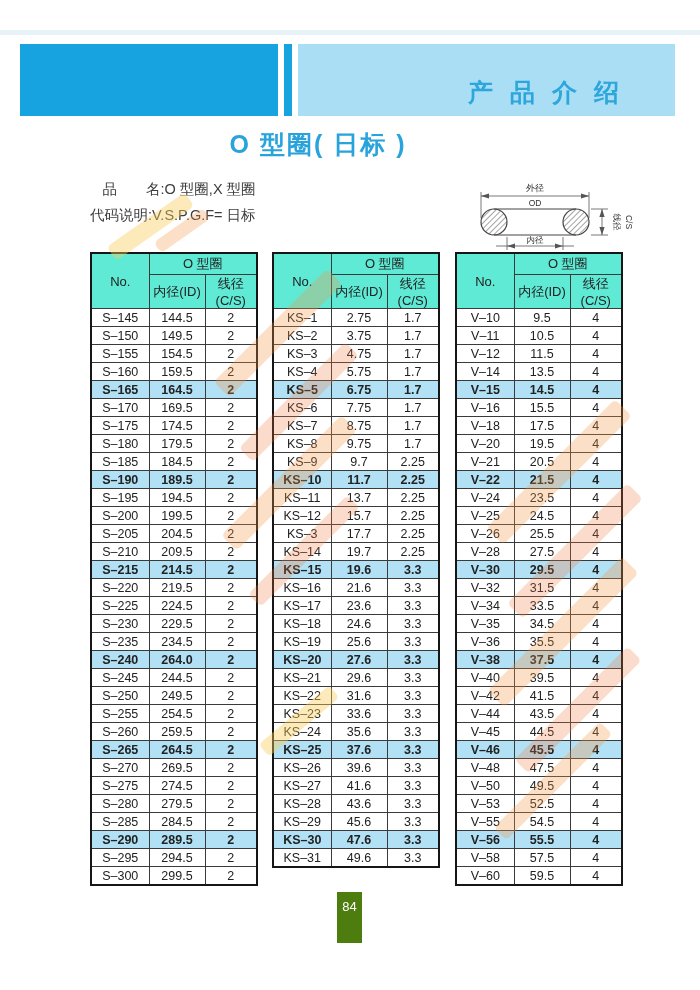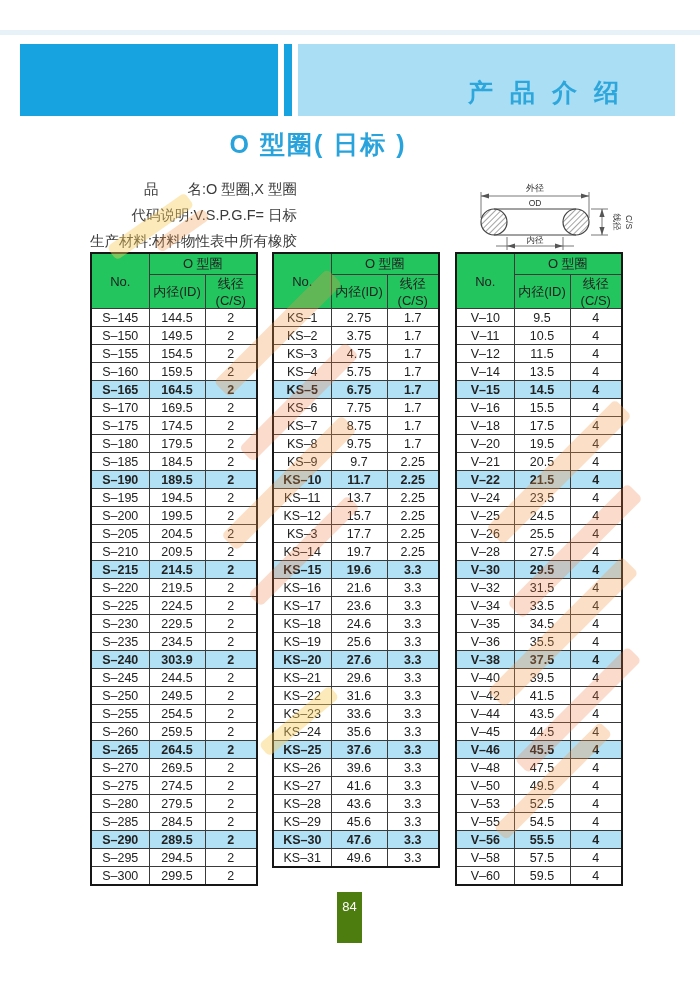--- a/index.html
+++ b/index.html
@@ -38,21 +38,21 @@
   
   table.tbl{
     position:absolute;top:252px;width:166px;border-collapse:collapse;table-layout:fixed;
     background:#fff;border:2px solid #161616;
   }
   .tbl-1{left:90px;} .tbl-2{left:272px;} .tbl-3{left:455px;}
   table.tbl th,table.tbl td{
     border:1px solid #3a3a3a;text-align:center;padding:0;overflow:hidden;
   }
   table.tbl th{
-    background:#22c55e;font-weight:normal;font-size:13px;color:#222;height:20px;
+    background:#5eead4;font-weight:normal;font-size:13px;color:#222;height:20px;
   }
   table.tbl td{height:17px;font-size:12.5px;color:#222;}
   table.tbl tr.hl td{background:#b2e0f4;font-weight:bold;}
   table.tbl col.c-no{width:58px;}
   table.tbl col.c-id{width:56px;}
   table.tbl col.c-cs{width:52px;}
 
   .pageno{
     position:absolute;left:337px;top:892px;width:25px;height:51px;
     background:#4d7c0f;color:#fff;font-size:13px;text-align:center;
@@ -87,21 +87,20 @@
   <div class="hdr-dark"></div>
   <div class="hdr-stripe"></div>
   <div class="hdr-light"></div>
   <div class="section-title">产品介绍</div>
 
   <div class="page-title">O 型圈( 日标 )</div>
 
   <div class="info">
     <div>品　　名:O 型圈,X 型圈</div>
     <div>代码说明:V.S.P.G.F= 日标</div>
-    <div>生产材料:材料物性表中所有橡胶</div>
   </div>
 
   <div class="diagram">
     <svg width="215" height="82" viewBox="0 0 215 82">
       <defs>
         <pattern id="hatch" width="4" height="4" patternUnits="userSpaceOnUse" patternTransform="rotate(45)">
           <line x1="0" y1="0" x2="0" y2="4" stroke="#666" stroke-width="1.2"></line>
         </pattern>
       </defs>
 
@@ -243,21 +242,21 @@
           <td>229.5</td>
           <td>2</td>
         </tr>
         <tr>
           <td>S–235</td>
           <td>234.5</td>
           <td>2</td>
         </tr>
         <tr class="hl">
           <td>S–240</td>
-          <td>303.9</td>
+          <td>264.0</td>
           <td>2</td>
         </tr>
         <tr>
           <td>S–245</td>
           <td>244.5</td>
           <td>2</td>
         </tr>
         <tr>
           <td>S–250</td>
           <td>249.5</td>

